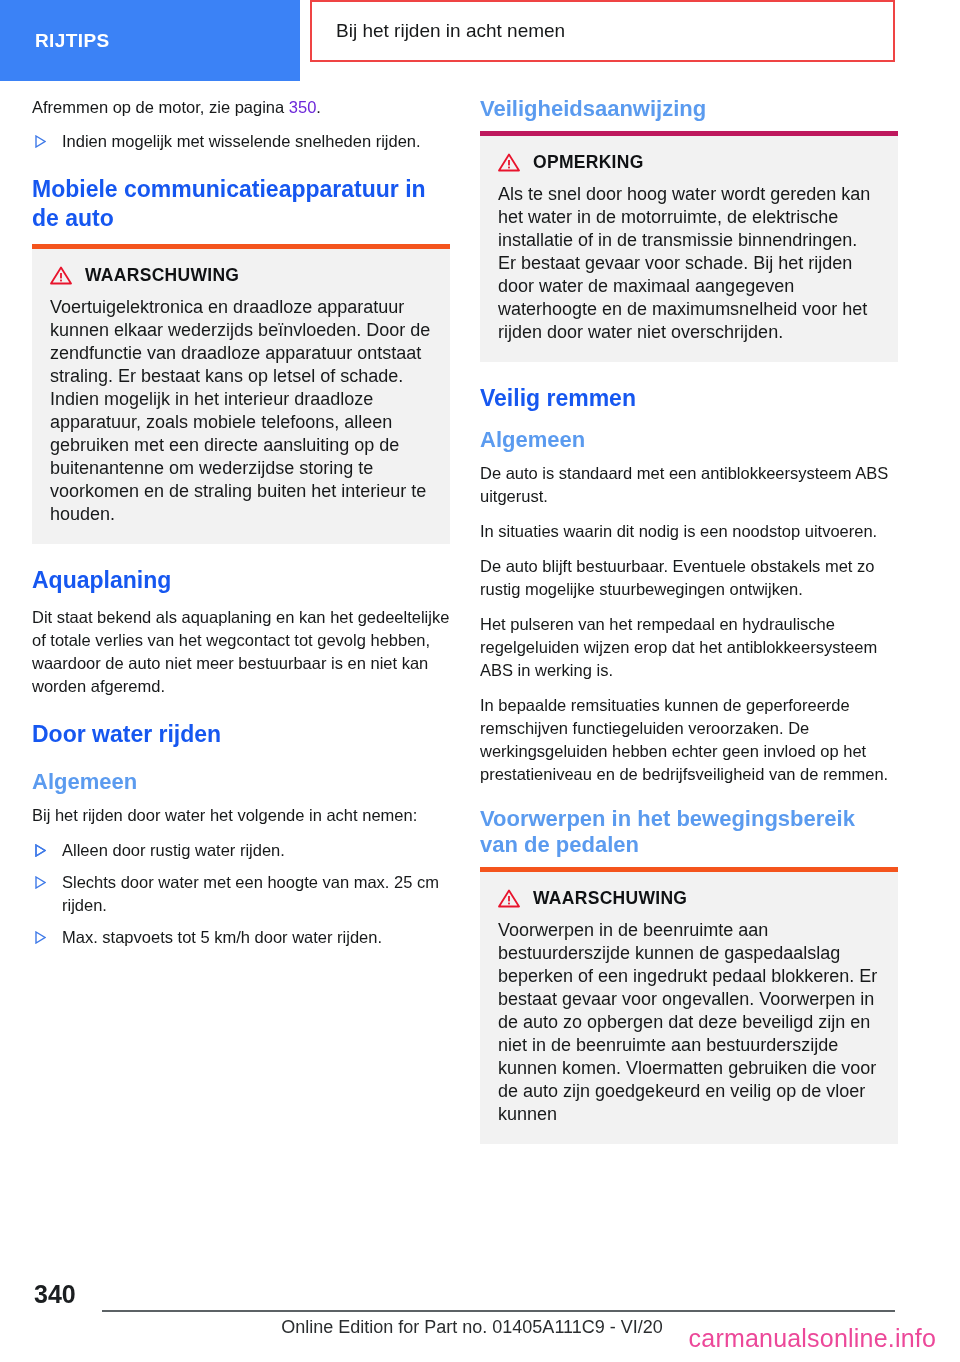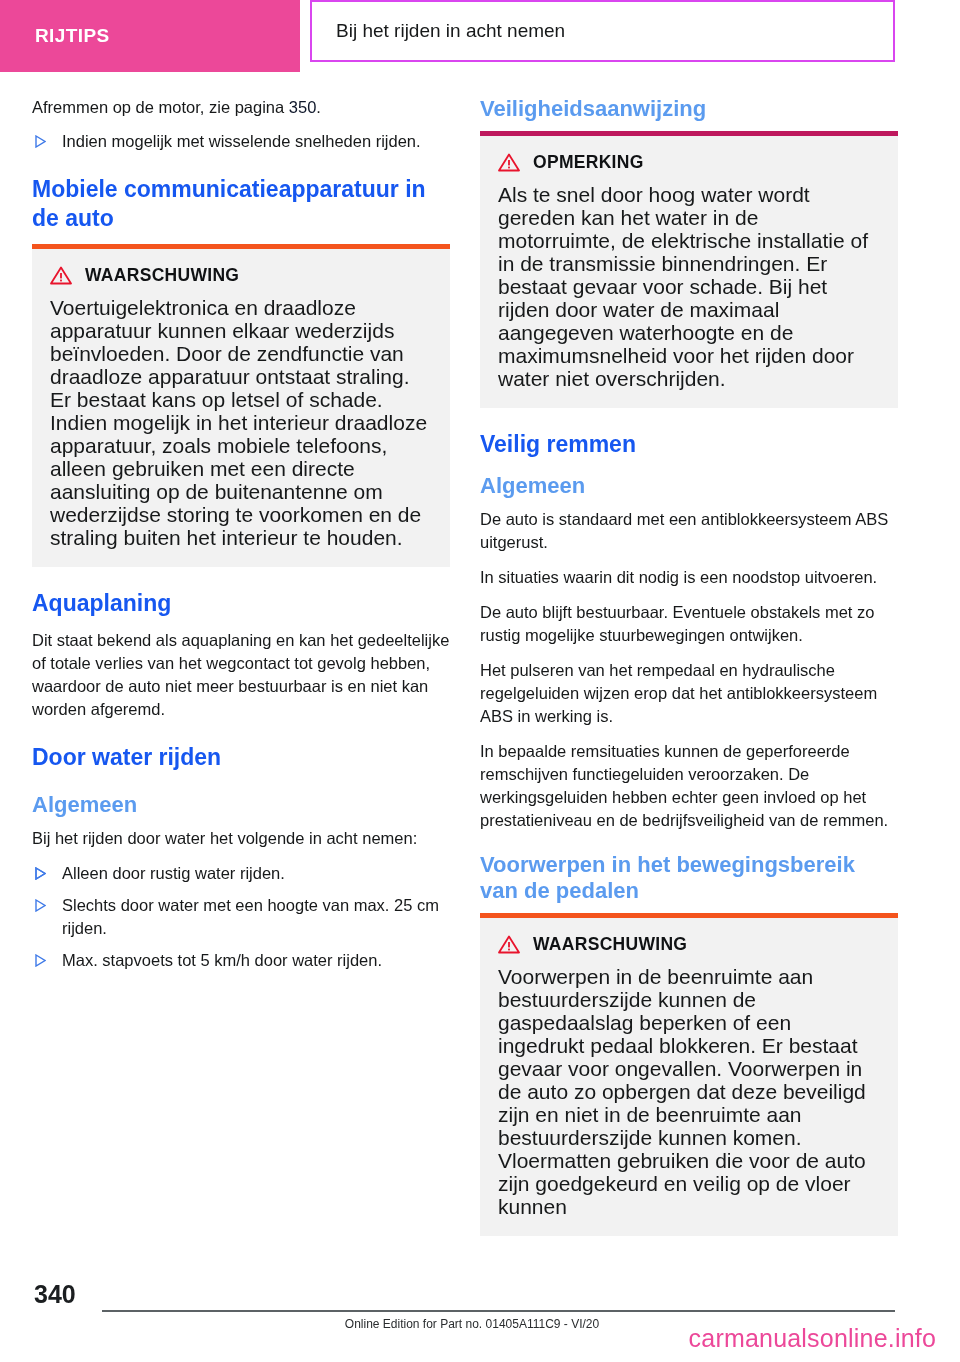--- a/index.html
+++ b/index.html
@@ -23,39 +23,39 @@
     top: 0;
     left: 0;
     width: 960px;
     height: 66px;
   }
   .header-tag {
     position: absolute;
     left: 0;
     top: 0;
     width: 300px;
-    height: 72px;
-    background: #ec4899;
+    height: 81px;
+    background: #3b82f6;
     display: flex;
     align-items: center;
   }
   .header-tag-text {
     color: #ffffff;
     font-size: 19px;
     font-weight: bold;
     letter-spacing: 0.4px;
     margin-left: 35px;
   }
   .header-title-box {
     position: absolute;
     left: 310px;
     top: 0;
     width: 585px;
     height: 62px;
-    border: 2px solid #d946ef;
+    border: 2px solid #ef4444;
     box-sizing: border-box;
     display: flex;
     align-items: center;
   }
   .header-title-text {
     font-size: 19px;
     color: #17191a;
     margin-left: 24px;
   }
 
@@ -78,21 +78,21 @@
   p.body {
     font-size: 16.5px;
     line-height: 23px;
     margin: 0 0 12px 0;
     color: #17191a;
     text-align: left;
   }
   p.body.tight { margin-bottom: 11px; }
 
   .pageref {
-    color: #0f172a;
+    color: #6d28d9;
   }
 
   h2.heading-main {
     font-size: 23px;
     line-height: 29px;
     font-weight: bold;
     color: #1657f0;
     margin: 22px 0 11px 0;
   }
   h2.heading-main.first { }
@@ -146,21 +146,21 @@
   .callout-head-label {
     font-size: 17.5px;
     font-weight: bold;
     color: #101214;
     letter-spacing: 0.3px;
     margin-left: 13px;
   }
   .warn-icon { width: 22px; height: 19px; display: block; }
 
   .callout-body {
-    font-size: 21px;
+    font-size: 18px;
     line-height: 23px;
     color: #17191a;
     margin: 0;
   }
 
   
   .footer {
     position: absolute;
     left: 0;
     bottom: 0;
@@ -182,21 +182,21 @@
     width: 793px;
     height: 2px;
     background: #5c6265;
   }
   .footer-note {
     position: absolute;
     left: 0;
     top: 47px;
     width: 944px;
     text-align: center;
-    font-size: 12px;
+    font-size: 18px;
     color: #2a2d2f;
   }
   .watermark {
     position: absolute;
     right: 24px;
     top: 42px;
     font-size: 25px;
     color: #ec4899;
     letter-spacing: 0.2px;
     margin-top: 12px;

